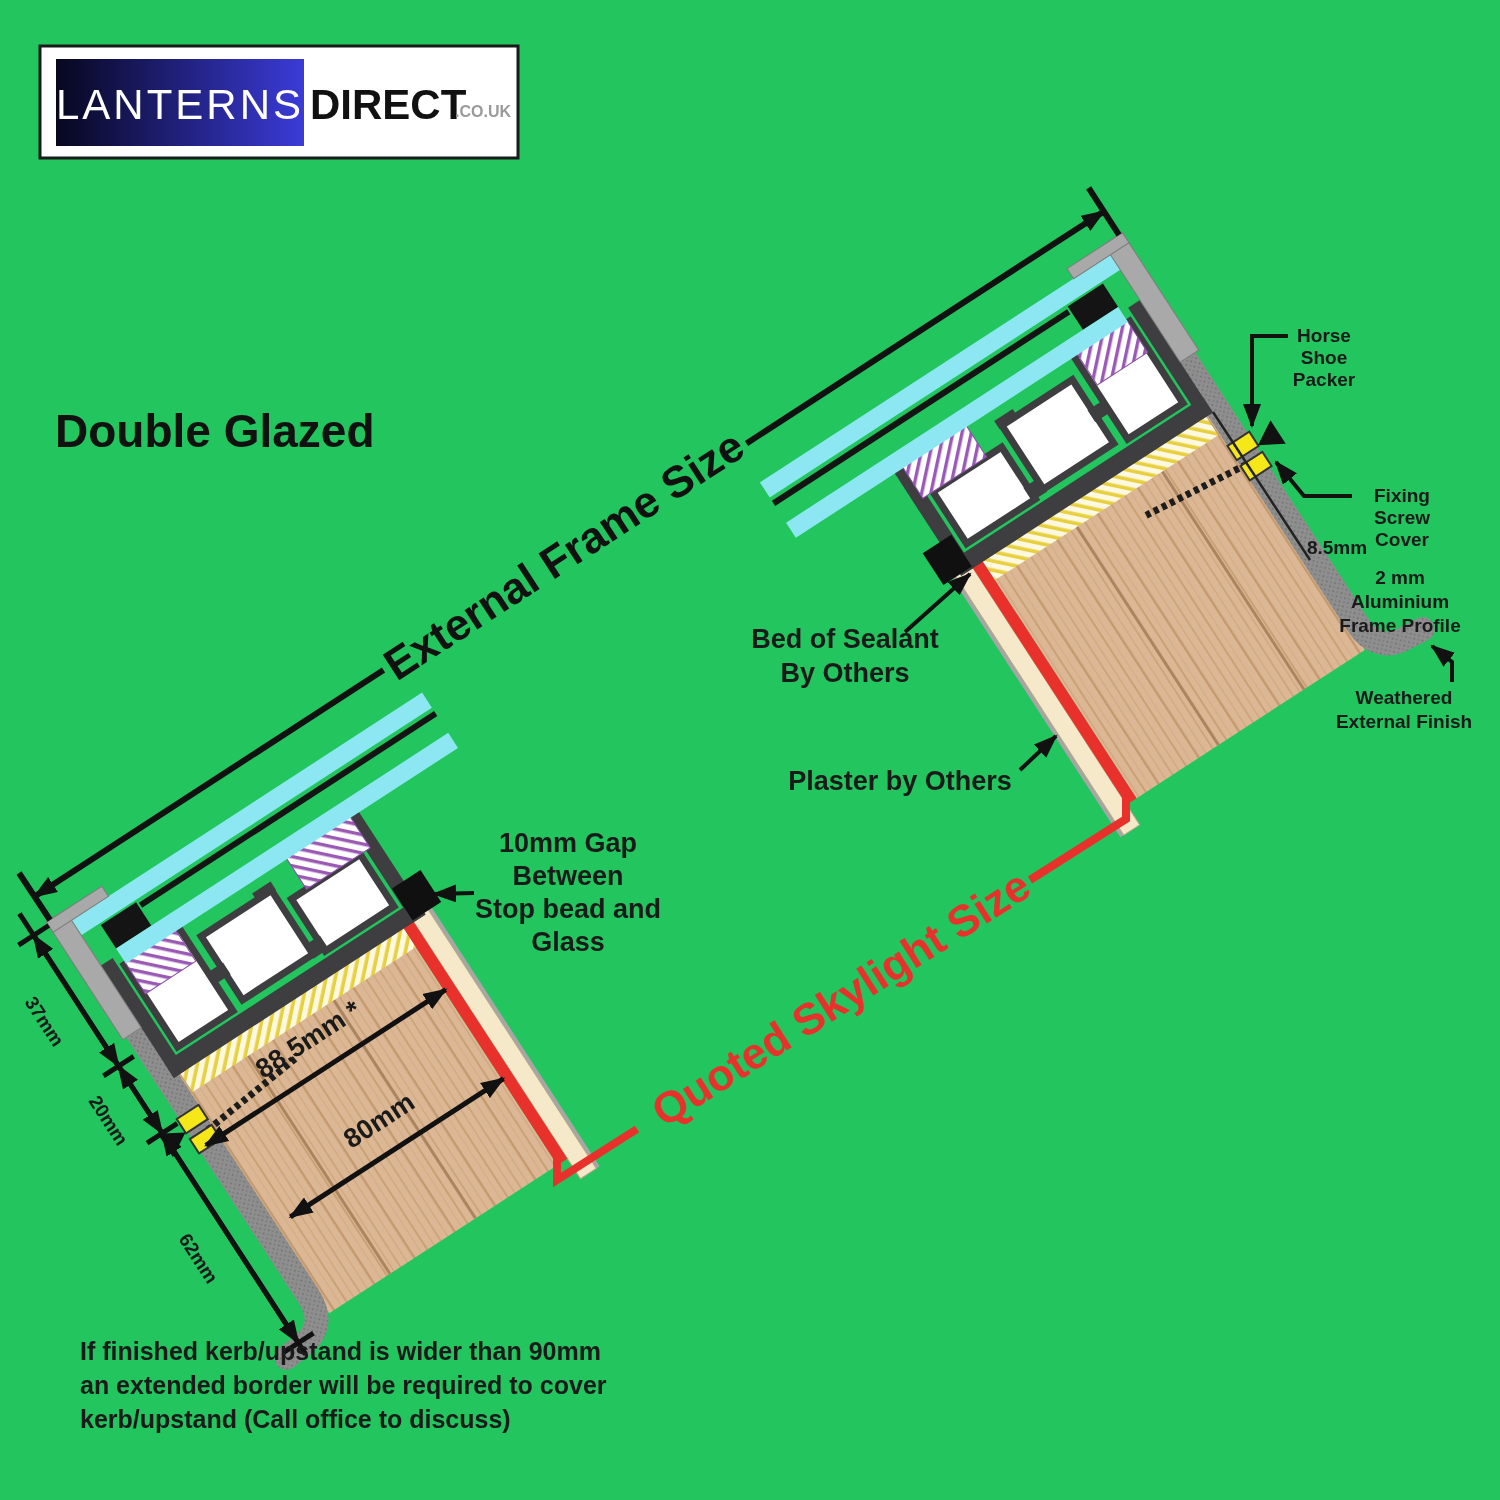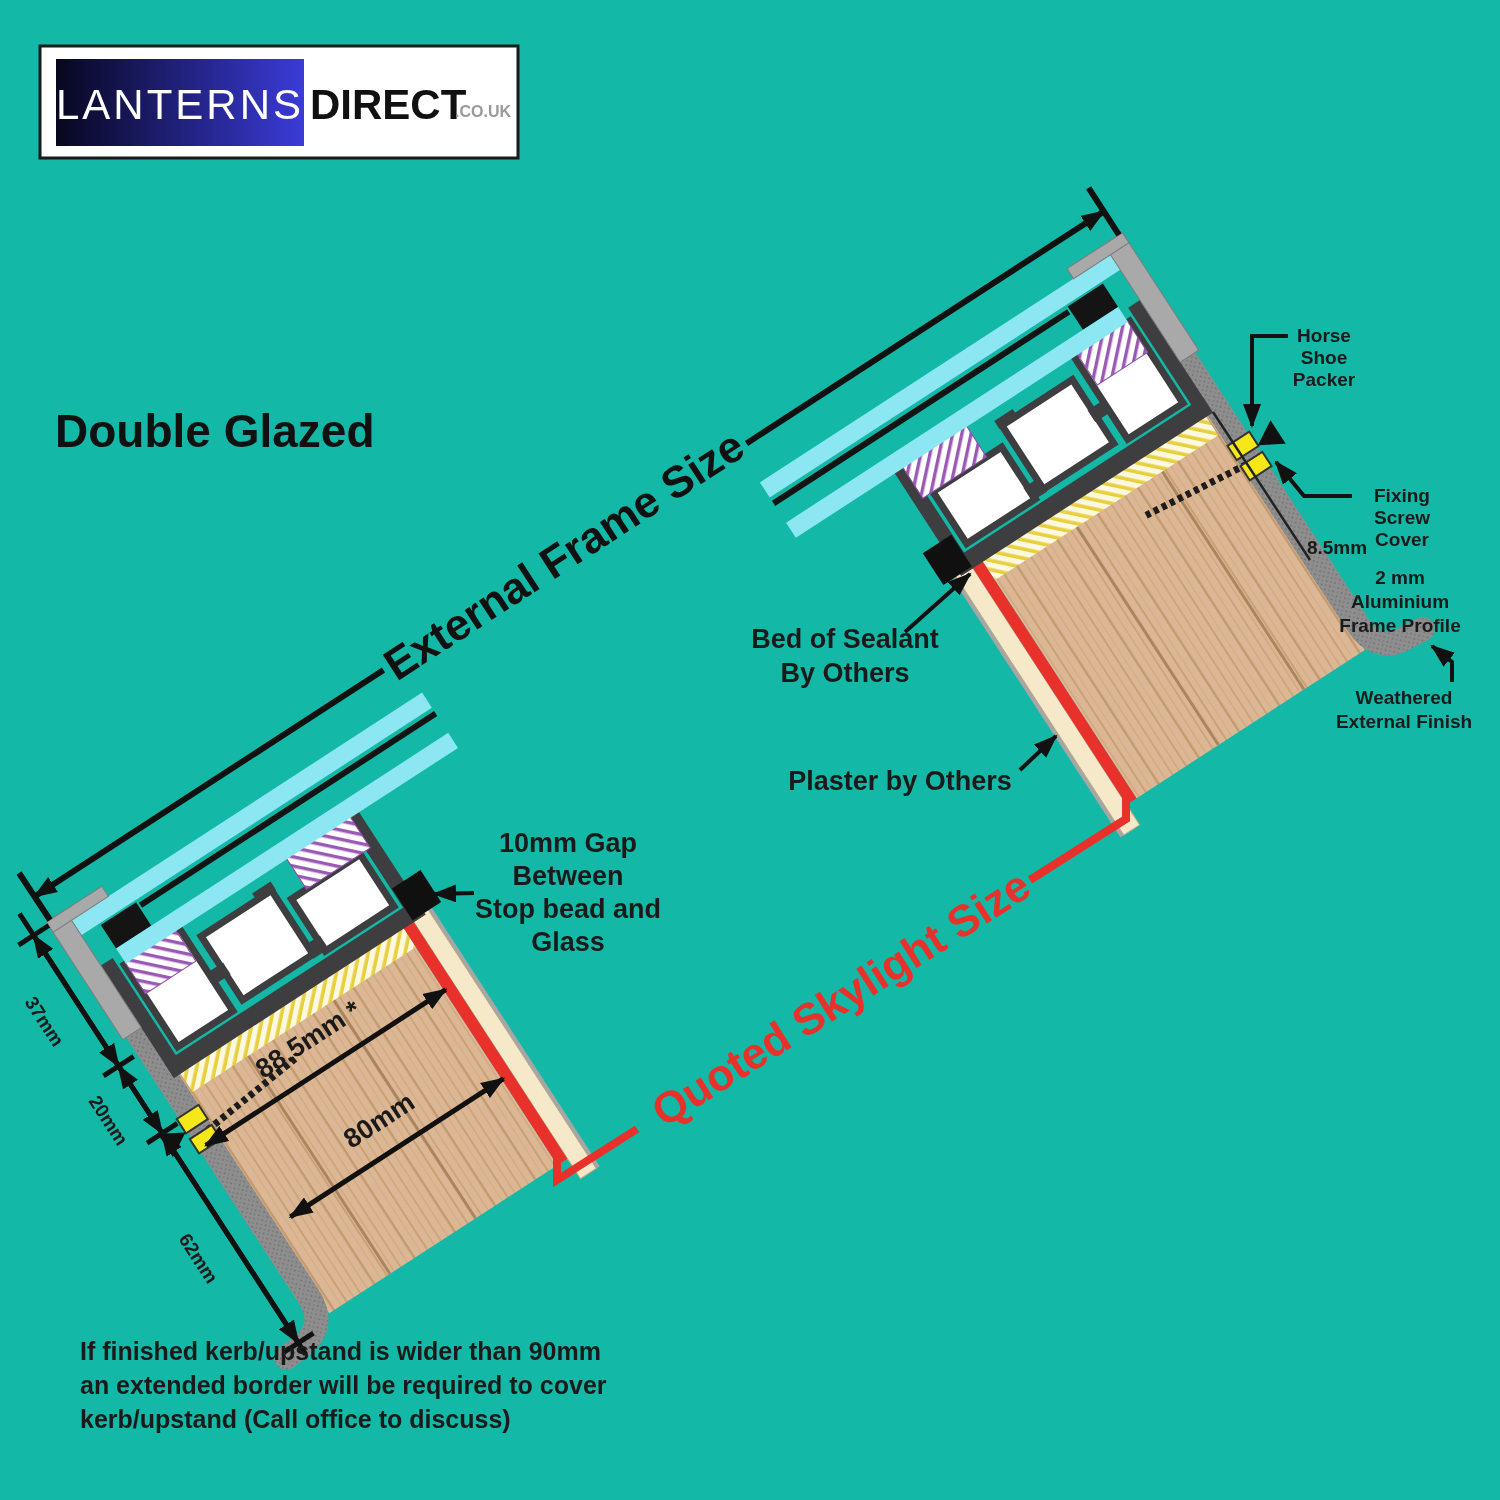--- a/index.html
+++ b/index.html
@@ -1,16 +1,16 @@
 <!DOCTYPE html>
 <html><head>
 <meta charset="utf-8">
 <style>
   html,body{margin:0;padding:0;background:#ffffff;}
-  .canvas{position:relative;width:1500px;height:1500px;background:#14b8a6;overflow:hidden;
+  .canvas{position:relative;width:1500px;height:1500px;background:#22c55e;overflow:hidden;
           font-family:"Liberation Sans", sans-serif;}
   svg text{font-family:"Liberation Sans", sans-serif;}
   .lbl{fill:#1a1a1a;font-weight:700;}
 </style>
 </head>
 <body>
 
 <div class="canvas">
 <svg width="1500" height="1500" viewBox="0 0 1500 1500">
   <defs>

